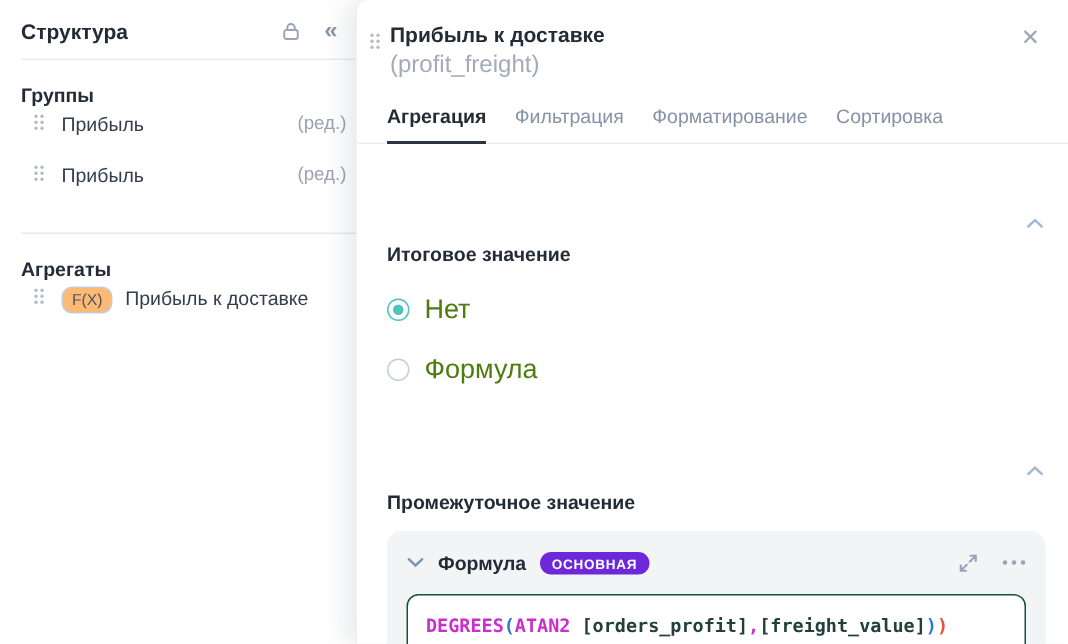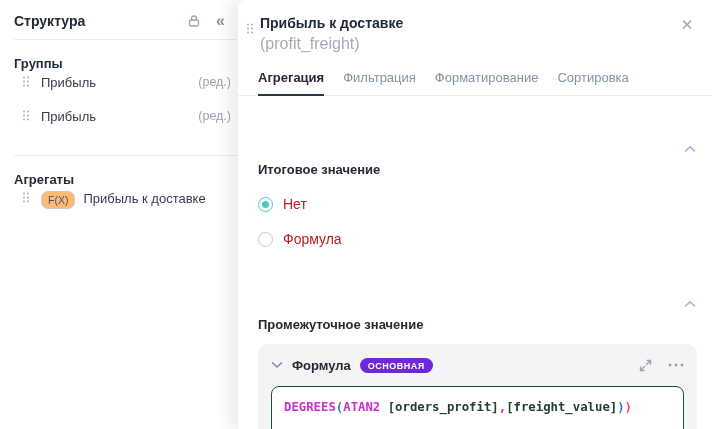--- a/index.html
+++ b/index.html
@@ -39,21 +39,21 @@
   .section-heading { display:flex; align-items:center; padding:0 16px 0 20px; }
   .section-heading .sh-label { font-size:13px; font-weight:700; color:#222b36; flex:1;margin-top:41px; }
   .chev-btn { cursor:pointer; display:flex; }
 
   .radio-row { display:flex; align-items:center; gap:10px; padding-left:20px; margin-top:19px; cursor:pointer; }
   .radio { width:15px; height:15px; border-radius:50%; position:relative; flex:none; }
   .radio.on  { border:1.5px solid #4fc4bc; }
   .radio.on::after { content:""; position:absolute; left:50%; top:50%; width:7px; height:7px;
     margin:-3.5px 0 0 -3.5px; border-radius:50%; background:#4fc4bc; }
   .radio.off { border:1.5px solid #c6ccd4; }
-  .radio-label { font-size:14px; color:#b91c1c; }
+  .radio-label { font-size:18px; color:#4d7c0f; }
 
   .formula-card { margin:12px 15px 0 20px; background:#f2f4f6; border-radius:10px; padding:9px 13px 13px; }
   .fc-header { display:flex; align-items:center; gap:9px; height:24px; }
   .fc-title { font-size:13px; font-weight:700; color:#222b36; }
   .fc-badge { background:#6d28d9; color:#fff; font-size:9px; font-weight:700; letter-spacing:.5px;
     padding:3px 8px 2px; border-radius:8px; }
   .fc-icons { margin-left:auto; display:flex; align-items:center; gap:16px; }
   .fc-icons > span { cursor:pointer; display:flex; }
 
   .code-box { background:#fff; border:1px solid #14532d; border-radius:8px; height:116px; margin-top:9px;

